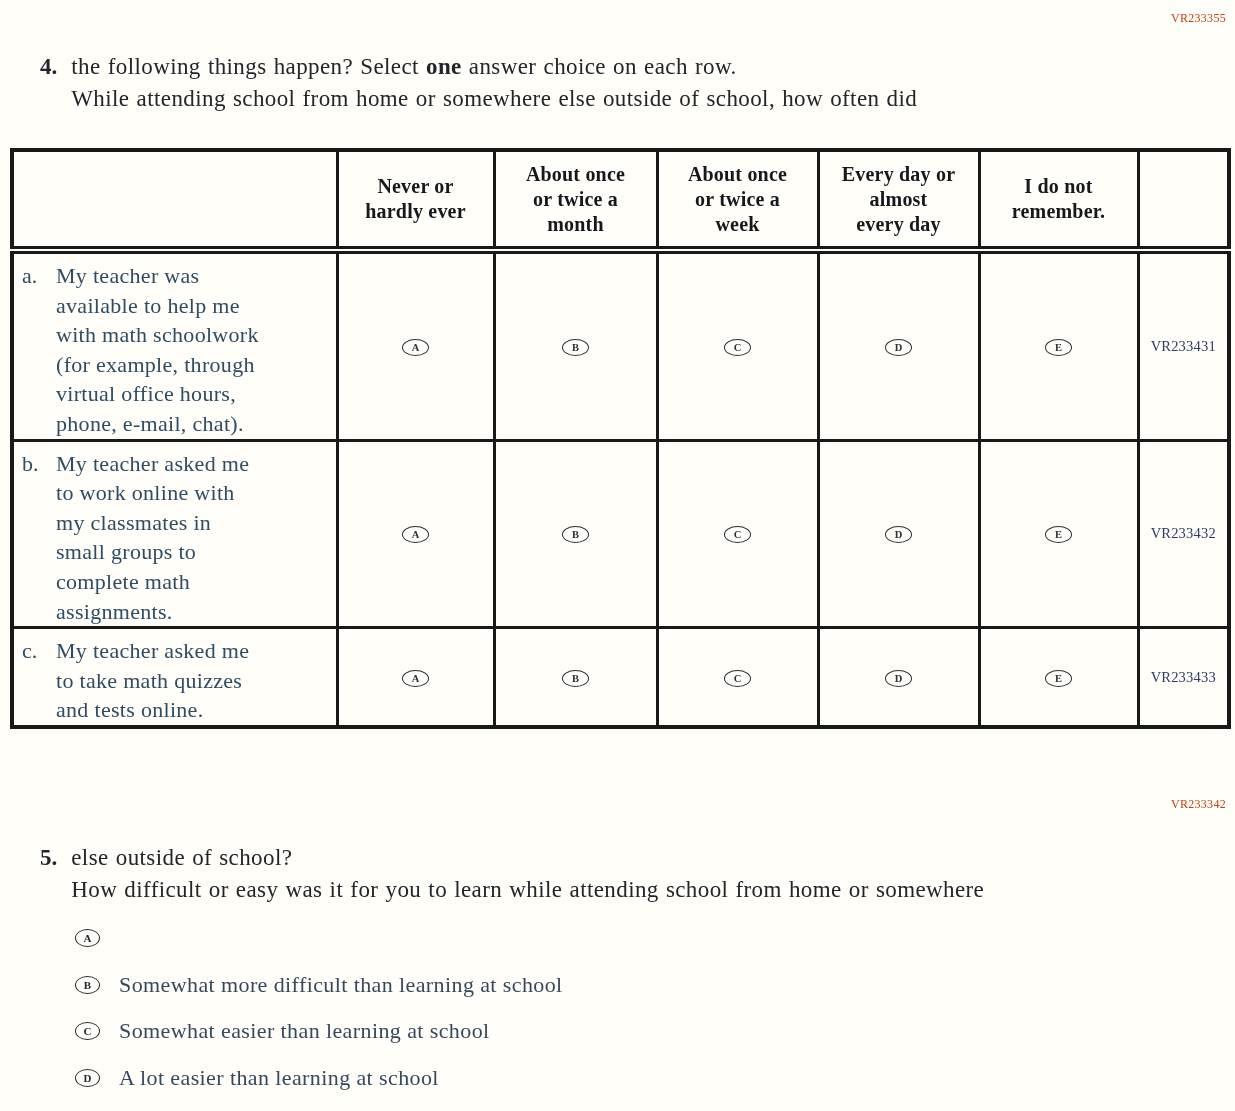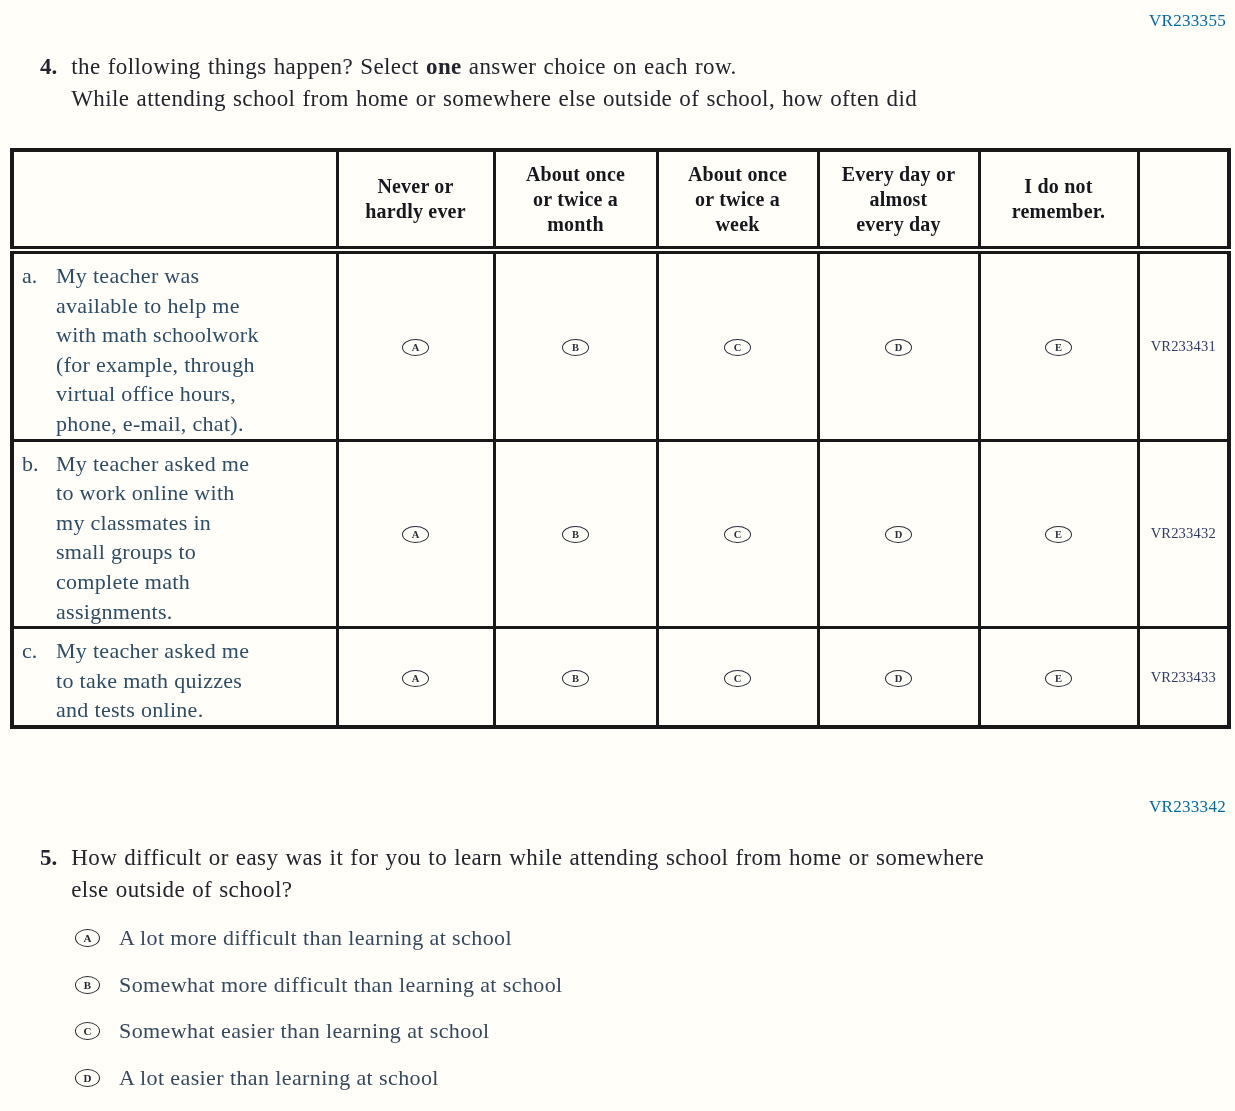--- a/index.html
+++ b/index.html
@@ -10,22 +10,22 @@
     position: relative;
     background: #fffef9;
     overflow: hidden;
   }
   .page { position: absolute; inset: 0; }
 
   
   .form-code {
     position: absolute;
     right: 9px;
-    font-size: 17px;
-    color: #0369a1;
+    font-size: 12px;
+    color: #c2410c;
     letter-spacing: 0.3px;
   }
   .code-top { top: 11px; }
   .code-mid { top: 797px; }
 
   
   .question {
     position: absolute;
     left: 40px;
     display: flex;
@@ -262,29 +262,28 @@
         <td class="code-cell">VR233433</td>
       </tr>
     </tbody>
   </table>
 
   <div class="form-code code-mid">VR233342</div>
 
   <div class="question q5">
     <div class="qnum">5.</div>
     <div class="qtext">
+      <div>else outside of school?</div>
       <div>How difficult or easy was it for you to learn while attending school from home or somewhere</div>
-      <div>else outside of school?</div>
     </div>
   </div>
 
   <div class="q5options">
     <div class="opt">
       <span class="bubble2">A</span>
-      <span class="opt-label">A lot more difficult than learning at school</span>
     </div>
     <div class="opt">
       <span class="bubble2">B</span>
       <span class="opt-label">Somewhat more difficult than learning at school</span>
     </div>
     <div class="opt">
       <span class="bubble2">C</span>
       <span class="opt-label">Somewhat easier than learning at school</span>
     </div>
     <div class="opt">

